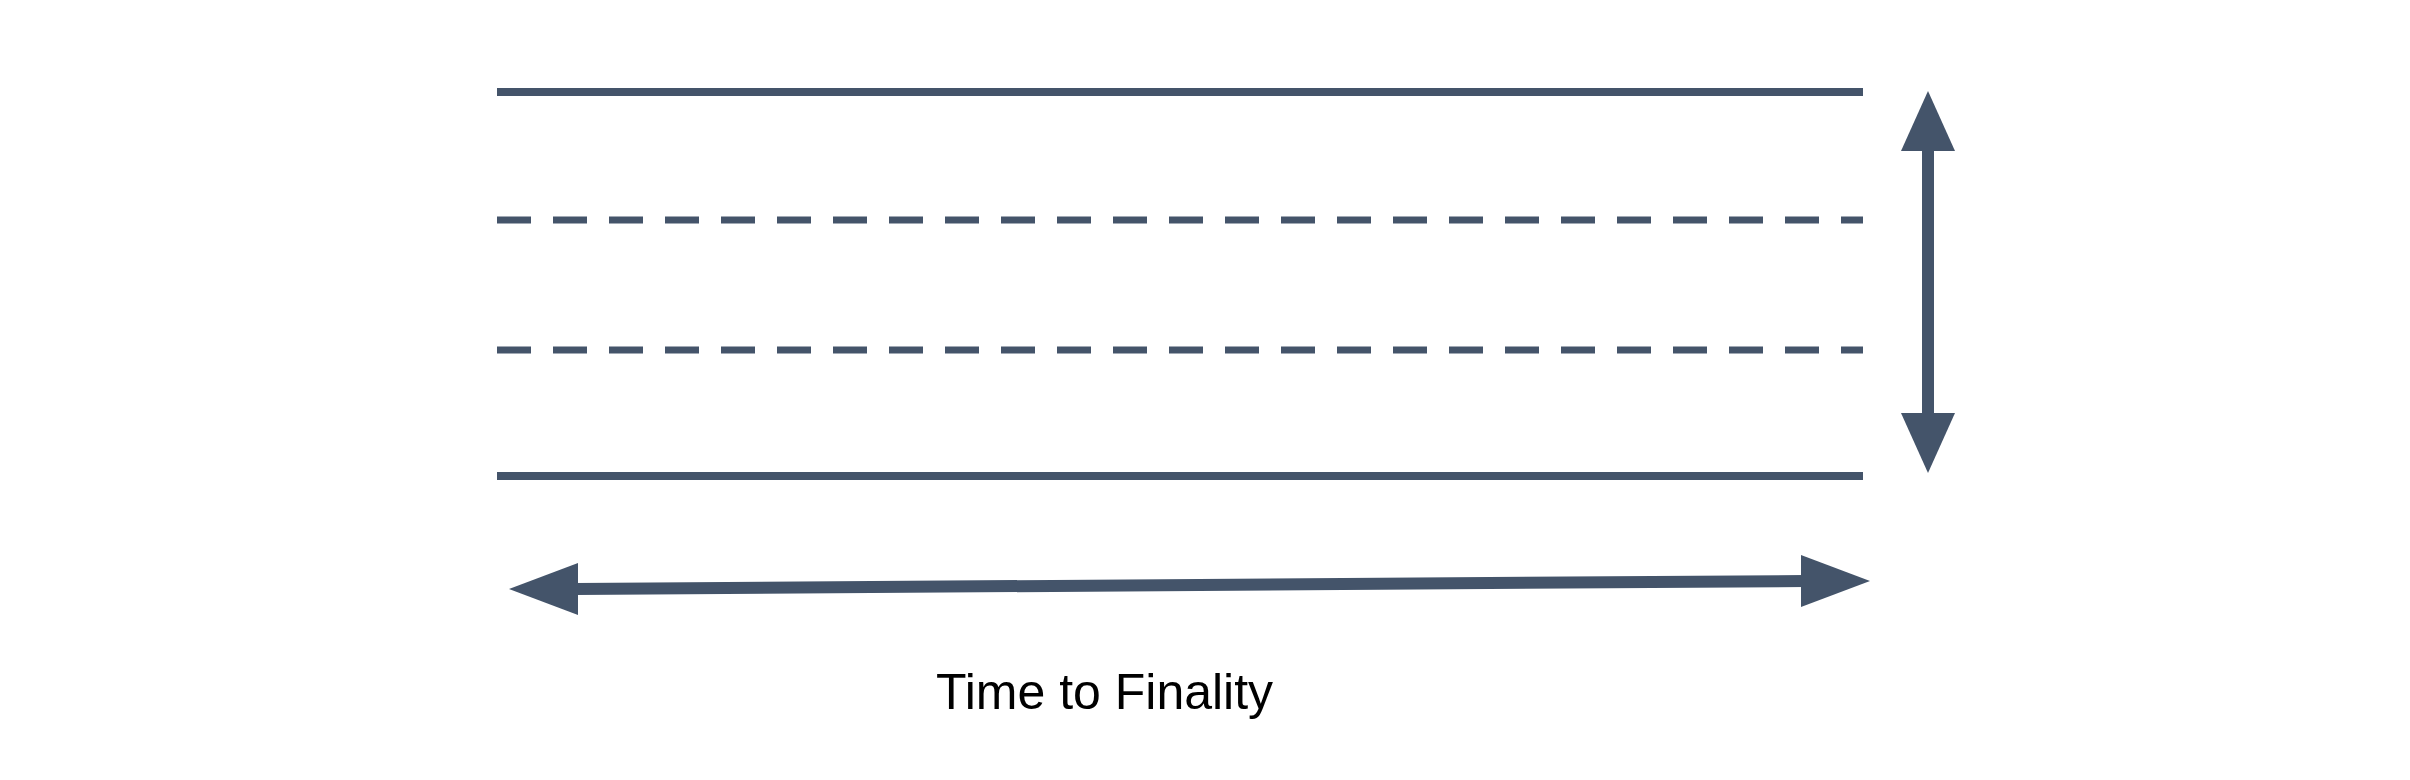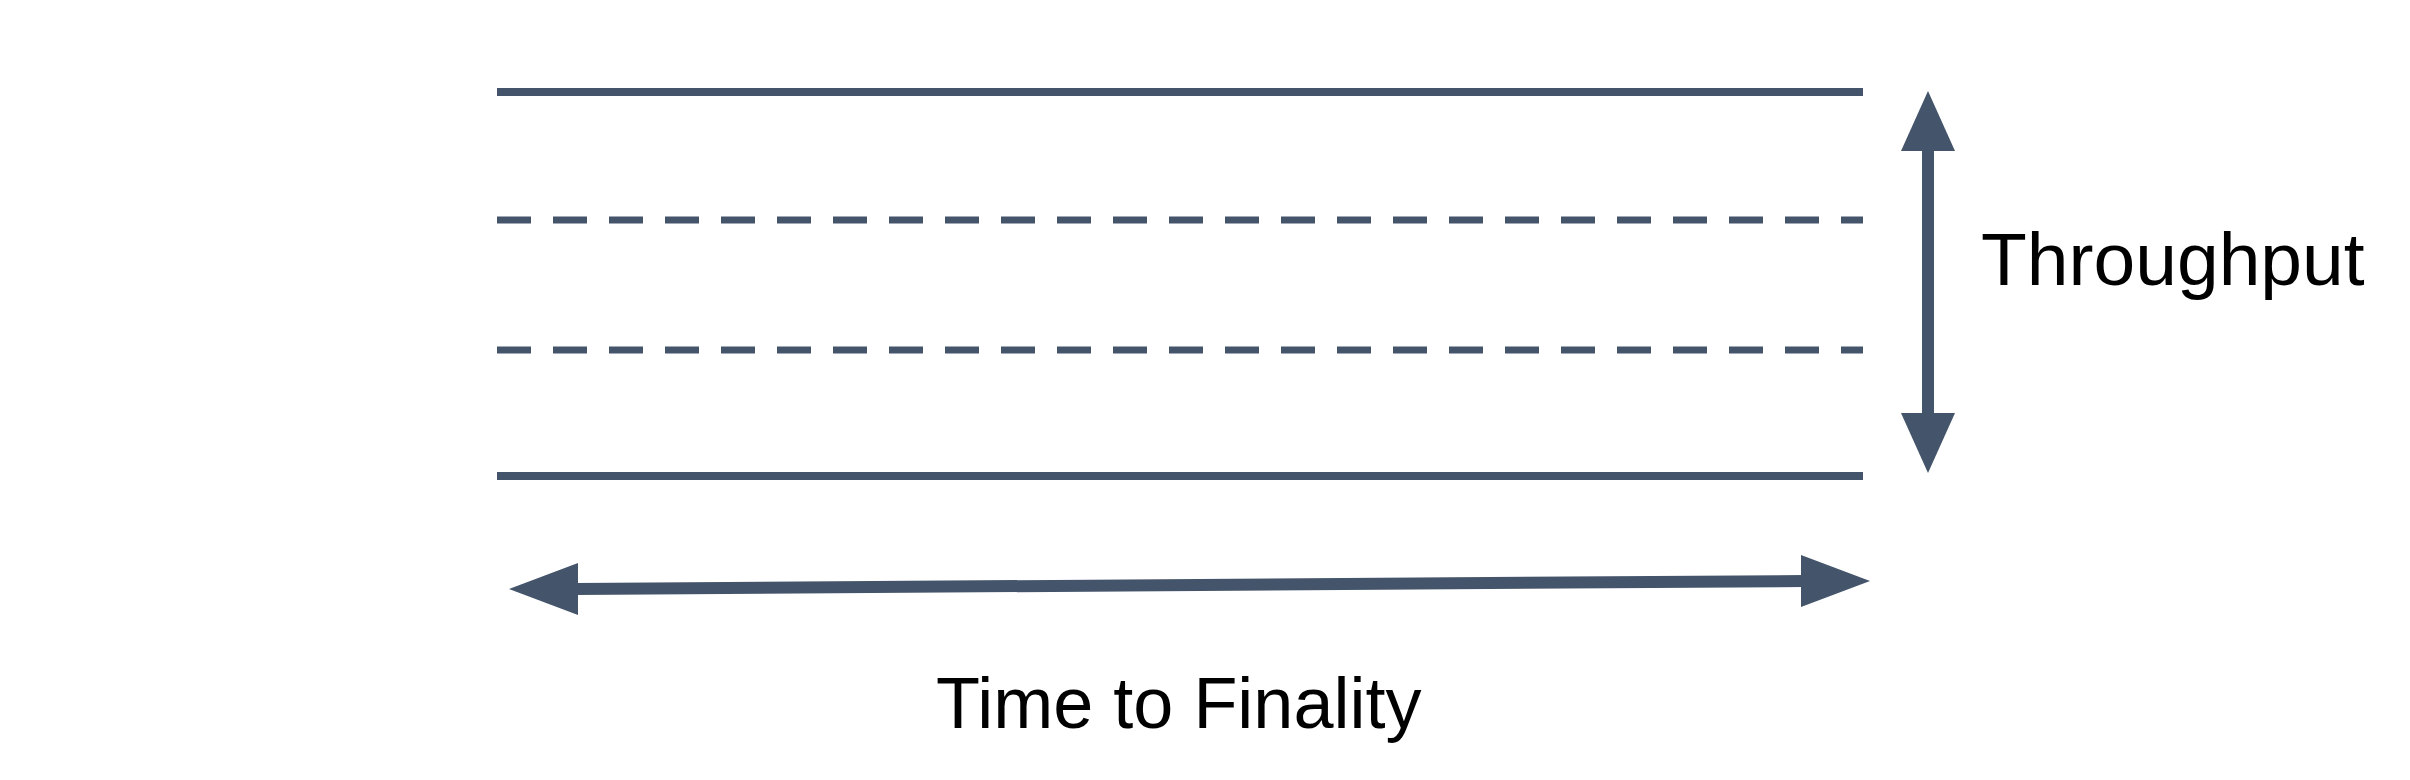--- a/index.html
+++ b/index.html
@@ -36,21 +36,21 @@
     letter-spacing: 0px;
   }
   #label-throughput {
     left: 1981px;
     top: 222px;
     font-size: 75px;
   }
   #label-time-to-finality {
     left: 936px;
     top: 667px;
-    font-size: 72px;
+    font-size: 50px;
   }
 </style>
 </head>
 <body>
 
 <div id="canvas">
 
   <svg id="diagram-svg" viewBox="0 0 2410 780" xmlns="http://www.w3.org/2000/svg">
 
     <line x1="497" y1="92" x2="1863" y2="92" stroke="#44546A" stroke-width="8" stroke-linecap="butt"></line>
@@ -73,17 +73,16 @@
     <g>
 
       <polygon points="575,583 1805,575 1805,587 575,595" fill="#44546A"></polygon>
 
       <polygon points="509,589 578,563 578,615" fill="#44546A"></polygon>
 
       <polygon points="1870,581 1801,555 1801,607" fill="#44546A"></polygon>
     </g>
   </svg>
 
-  <div class="axis-label" id="label-throughput">Throughput</div>
 
   <div class="axis-label" id="label-time-to-finality">Time to Finality</div>
 
 </div>
 
 </body></html>

